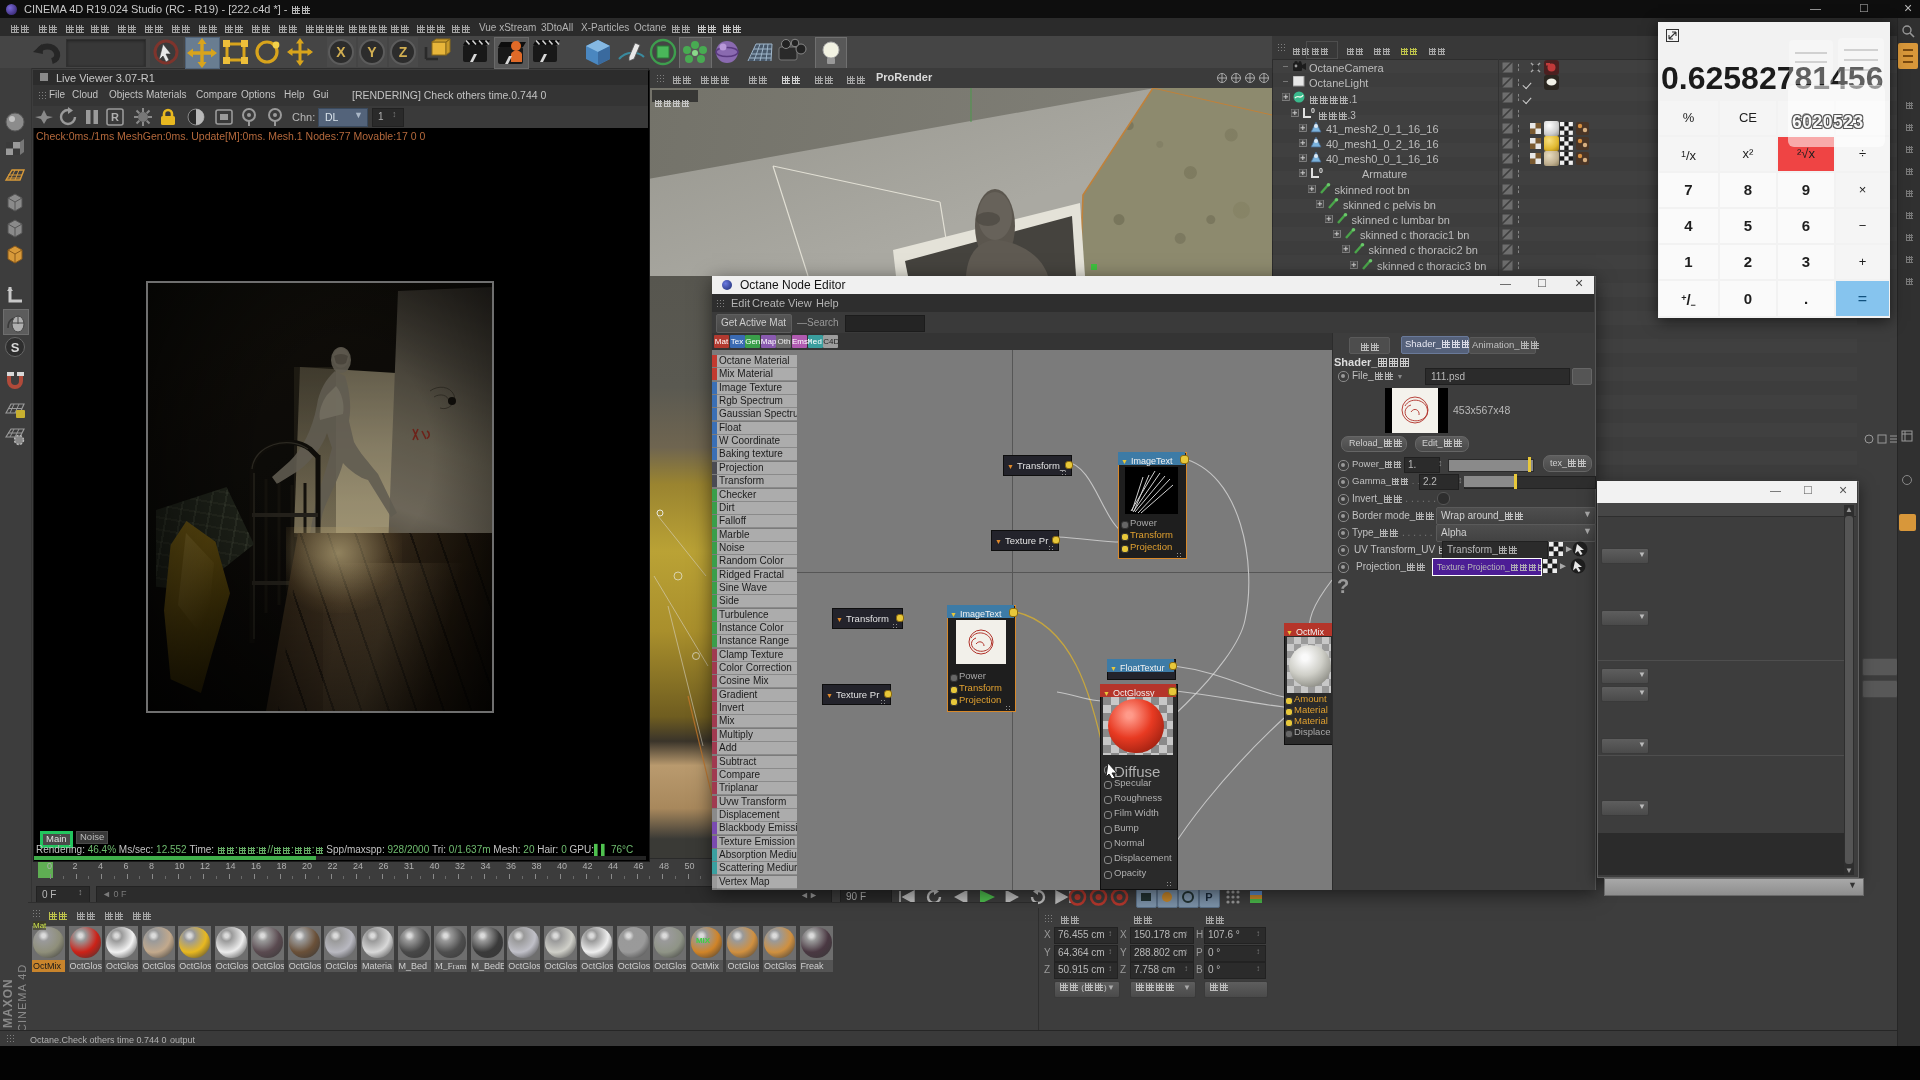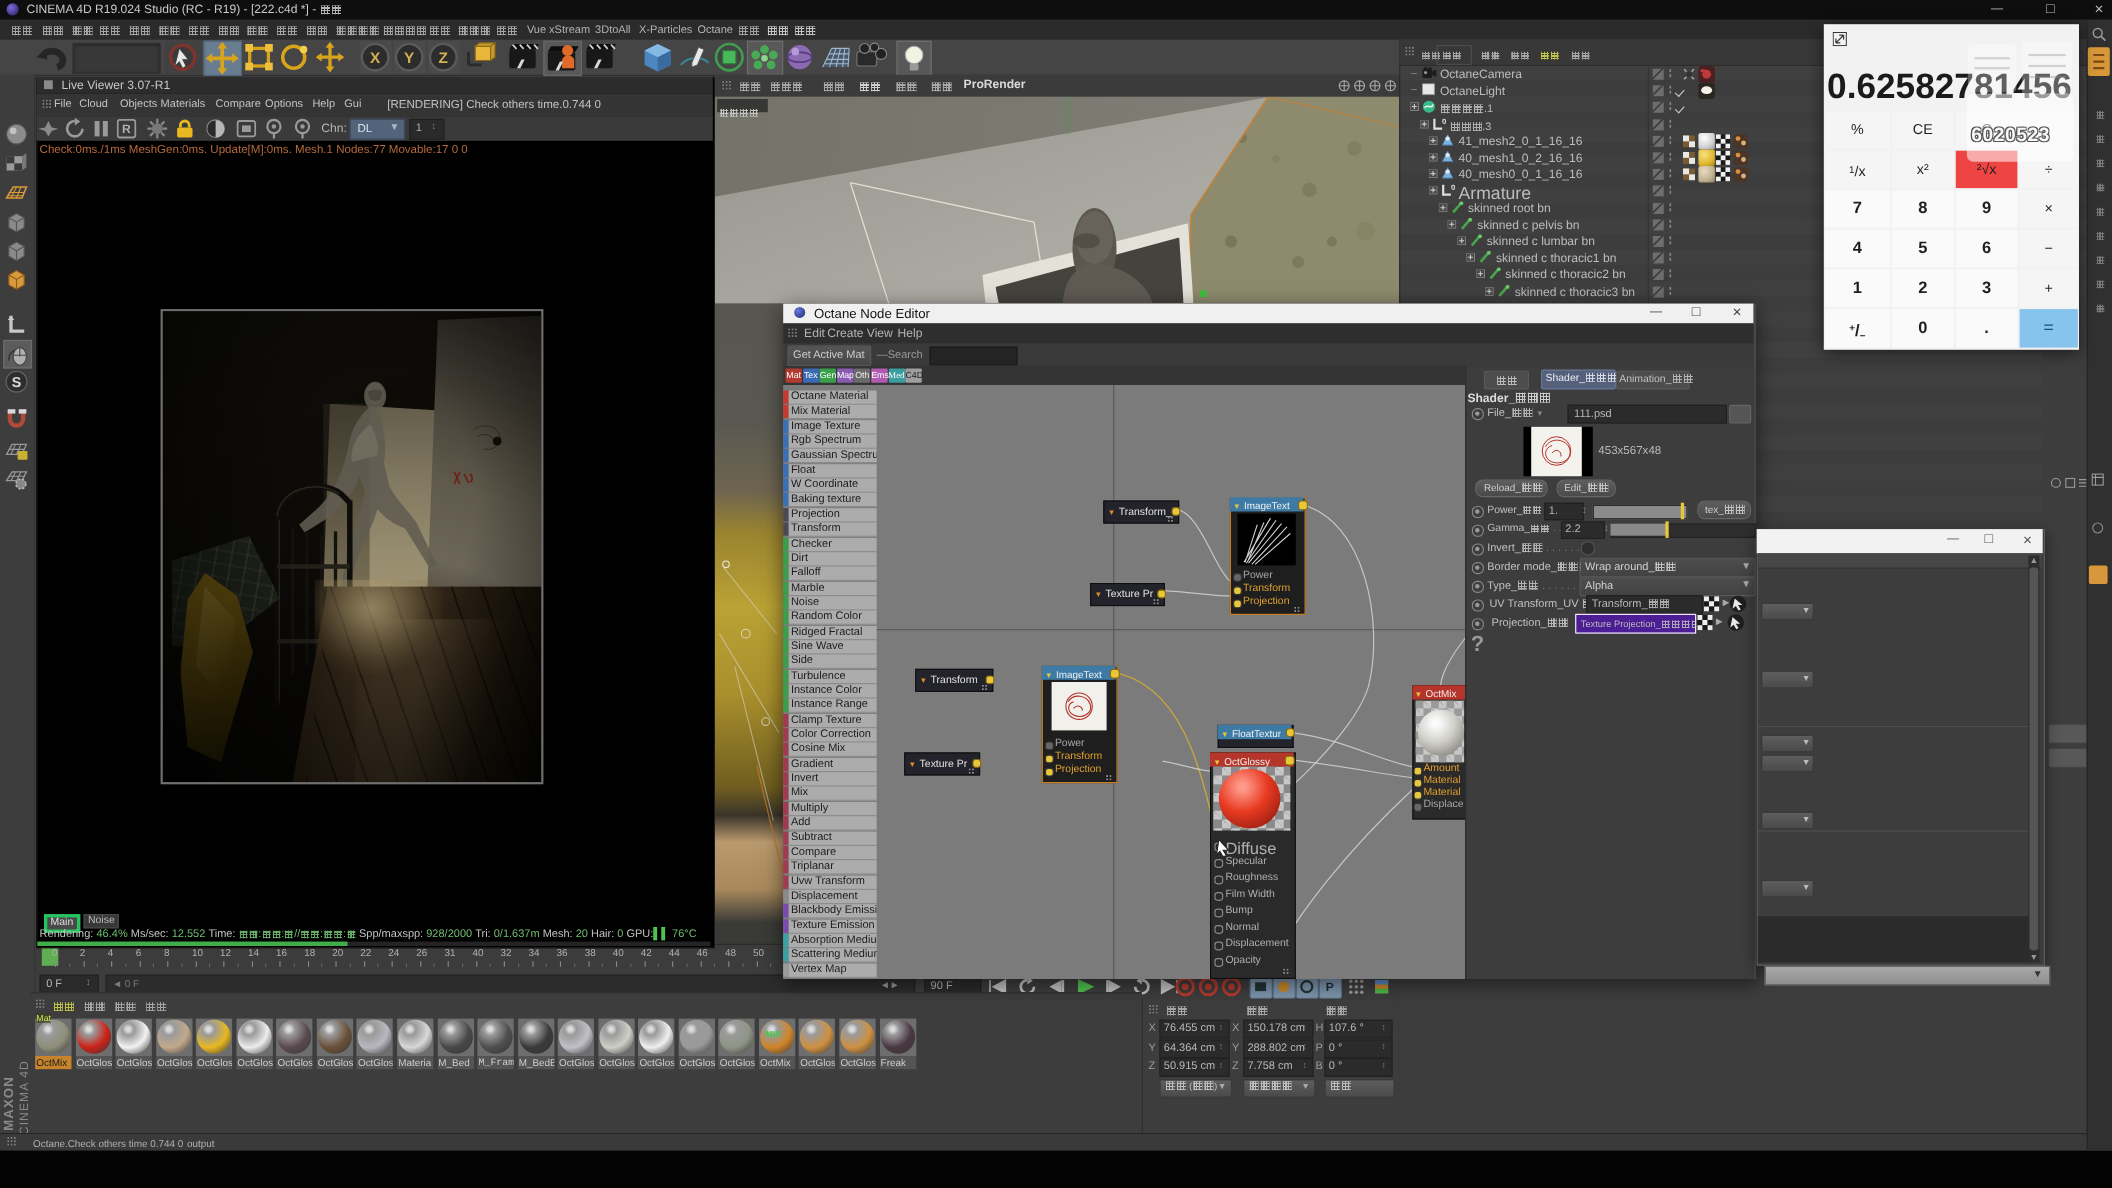--- a/index.html
+++ b/index.html
@@ -581,21 +581,21 @@
       <rect x="0" y="0" width="7.5" height="7.5" fill="#4a4a4a" stroke="#8a8a8a" stroke-width="0.8"></rect>
       <path d="M1.5 3.8 h4.5 M3.8 1.5 v4.5" stroke="#ccc" stroke-width="1"></path>
     </svg>
   </div>
 <div class="a" style="left:1310.0px;top:167.39999999999998px;width:13px;height:12px;">
     <svg width="13" height="12">
       <path d="M2 1 v9 h7" stroke="#e0e0e0" stroke-width="2" fill="none"></path>
       <text x="9" y="6" font-size="7" fill="#e0e0e0" font-family="Liberation Sans" font-weight="bold">0</text>
     </svg>
   </div>
-<div class="t" style="left:1326.0px;top:168.39999999999998px;font-size:16px;color:#bdbdbd">Armature</div>
+<div class="t" style="left:1362px;top:168.39999999999998px;font-size:11px;color:#bdbdbd">Armature</div>
 <div class="a" style="left:1502px;top:168.39999999999998px;width:11px;height:11px;">
     <svg width="11" height="11">
       <rect width="10" height="10" x="0.5" y="0.5" fill="#6e6e6e"></rect>
       <path d="M0 10 L10 0" stroke="#3e3e3e" stroke-width="1.6"></path>
     </svg>
   </div>
 <div class="t" style="left:1517px;top:168.39999999999998px;"><span class="vd"></span></div>
 <div class="a" style="left:1307.5px;top:184.6px;width:8px;height:8px;">
     <svg width="8" height="8">
       <rect x="0" y="0" width="7.5" height="7.5" fill="#4a4a4a" stroke="#8a8a8a" stroke-width="0.8"></rect>
@@ -1124,21 +1124,21 @@
     <div style="font-size:9px;padding:1px 1px;font-family:Liberation Sans,sans-serif">Materia</div>
   </div>
 <div class="a" style="left:397.5px;top:926px;width:33px;height:34px;background:#6e6e6e"></div>
 <div class="a" style="left:398.5px;top:927px;width:31px;height:31px;border-radius:16px;background:radial-gradient(circle at 34% 28%,rgba(255,255,255,.75) 0 6%,rgba(255,255,255,.3) 18%,#484848 55%,rgba(0,0,0,.5) 100%)"></div>
 <div class="a" style="left:397.5px;top:960px;width:33px;height:12px;background:#545454;color:#cfcfcf;overflow:hidden">
     <div style="font-size:9px;padding:1px 1px;font-family:Liberation Sans, sans-serif">M_Bed</div>
   </div>
 <div class="a" style="left:434.04999999999995px;top:926px;width:33px;height:34px;background:#6e6e6e"></div>
 <div class="a" style="left:435.04999999999995px;top:927px;width:31px;height:31px;border-radius:16px;background:radial-gradient(circle at 34% 28%,rgba(255,255,255,.75) 0 6%,rgba(255,255,255,.3) 18%,#4e4e4e 55%,rgba(0,0,0,.5) 100%)"></div>
 <div class="a" style="left:434.04999999999995px;top:960px;width:33px;height:12px;background:#545454;color:#cfcfcf;overflow:hidden">
-    <div style="font-size:9px;padding:1px 1px;font-family:Liberation Mono, monospace">M_Fram</div>
+    <div style="font-size:9px;padding:1px 1px;font-family:Liberation Serif, serif">M_Fram</div>
   </div>
 <div class="a" style="left:470.59999999999997px;top:926px;width:33px;height:34px;background:#6e6e6e"></div>
 <div class="a" style="left:471.59999999999997px;top:927px;width:31px;height:31px;border-radius:16px;background:radial-gradient(circle at 34% 28%,rgba(255,255,255,.75) 0 6%,rgba(255,255,255,.3) 18%,#3a3a3a 55%,rgba(0,0,0,.5) 100%)"></div>
 <div class="a" style="left:470.59999999999997px;top:960px;width:33px;height:12px;background:#545454;color:#cfcfcf;overflow:hidden">
     <div style="font-size:9px;padding:1px 1px;font-family:Liberation Sans,sans-serif">M_BedB</div>
   </div>
 <div class="a" style="left:507.15px;top:926px;width:33px;height:34px;background:#6e6e6e"></div>
 <div class="a" style="left:508.15px;top:927px;width:31px;height:31px;border-radius:16px;background:radial-gradient(circle at 34% 28%,rgba(255,255,255,.75) 0 6%,rgba(255,255,255,.3) 18%,#c0c0c8 55%,rgba(0,0,0,.5) 100%)"></div>
 <div class="a" style="left:507.15px;top:960px;width:33px;height:12px;background:#545454;color:#cfcfcf;overflow:hidden">
     <div style="font-size:9px;padding:1px 1px;font-family:Liberation Sans,sans-serif">OctGlos</div>
@@ -1307,21 +1307,21 @@
 <div class="a" style="left:760.8px;top:335px;width:15px;height:13px;background:#8a5ab0;border-radius:1px">
     <div style="font-size:8px;color:#fff;text-align:center;line-height:13px;font-family:Liberation Sans,sans-serif">Map</div>
   </div>
 <div class="a" style="left:776.4px;top:335px;width:15px;height:13px;background:#6a6a6a;border-radius:1px">
     <div style="font-size:8px;color:#eee;text-align:center;line-height:13px;font-family:Liberation Sans,sans-serif">Oth</div>
   </div>
 <div class="a" style="left:792.0px;top:335px;width:15px;height:13px;background:#b05ab0;border-radius:1px">
     <div style="font-size:8px;color:#fff;text-align:center;line-height:13px;font-family:Liberation Sans,sans-serif">Ems</div>
   </div>
 <div class="a" style="left:807.6px;top:335px;width:15px;height:13px;background:#3a9e9e;border-radius:1px">
-    <div style="font-size:8px;color:#fff;text-align:left;line-height:13px;font-family:Liberation Serif, serif">Med</div>
+    <div style="font-size:8px;color:#fff;text-align:left;line-height:13px;font-family:Liberation Mono, monospace">Med</div>
   </div>
 <div class="a" style="left:823.2px;top:335px;width:15px;height:13px;background:#9e9e9e;border-radius:1px">
     <div style="font-size:8px;color:#222;text-align:center;line-height:13px;font-family:Liberation Sans,sans-serif">C4D</div>
   </div>
 <div class="a" style="left:712px;top:350px;width:620px;height:540px;background:#7b7b7b;overflow:hidden"></div>
 <div class="a" style="left:712px;top:355.0px;width:5px;height:12px;background:#c23a30"></div>
 <div class="a" style="left:717px;top:355.0px;width:80px;height:12px;background:#acacac;border-bottom:1px solid #8a8a8a;overflow:hidden">
     <div style="font-size:10px;color:#1c1c1c;padding:0px 2px;white-space:nowrap;font-family:Liberation Sans,sans-serif">Octane Material</div>
   </div>
 <div class="a" style="left:712px;top:368.35px;width:5px;height:12px;background:#c23a30"></div>

